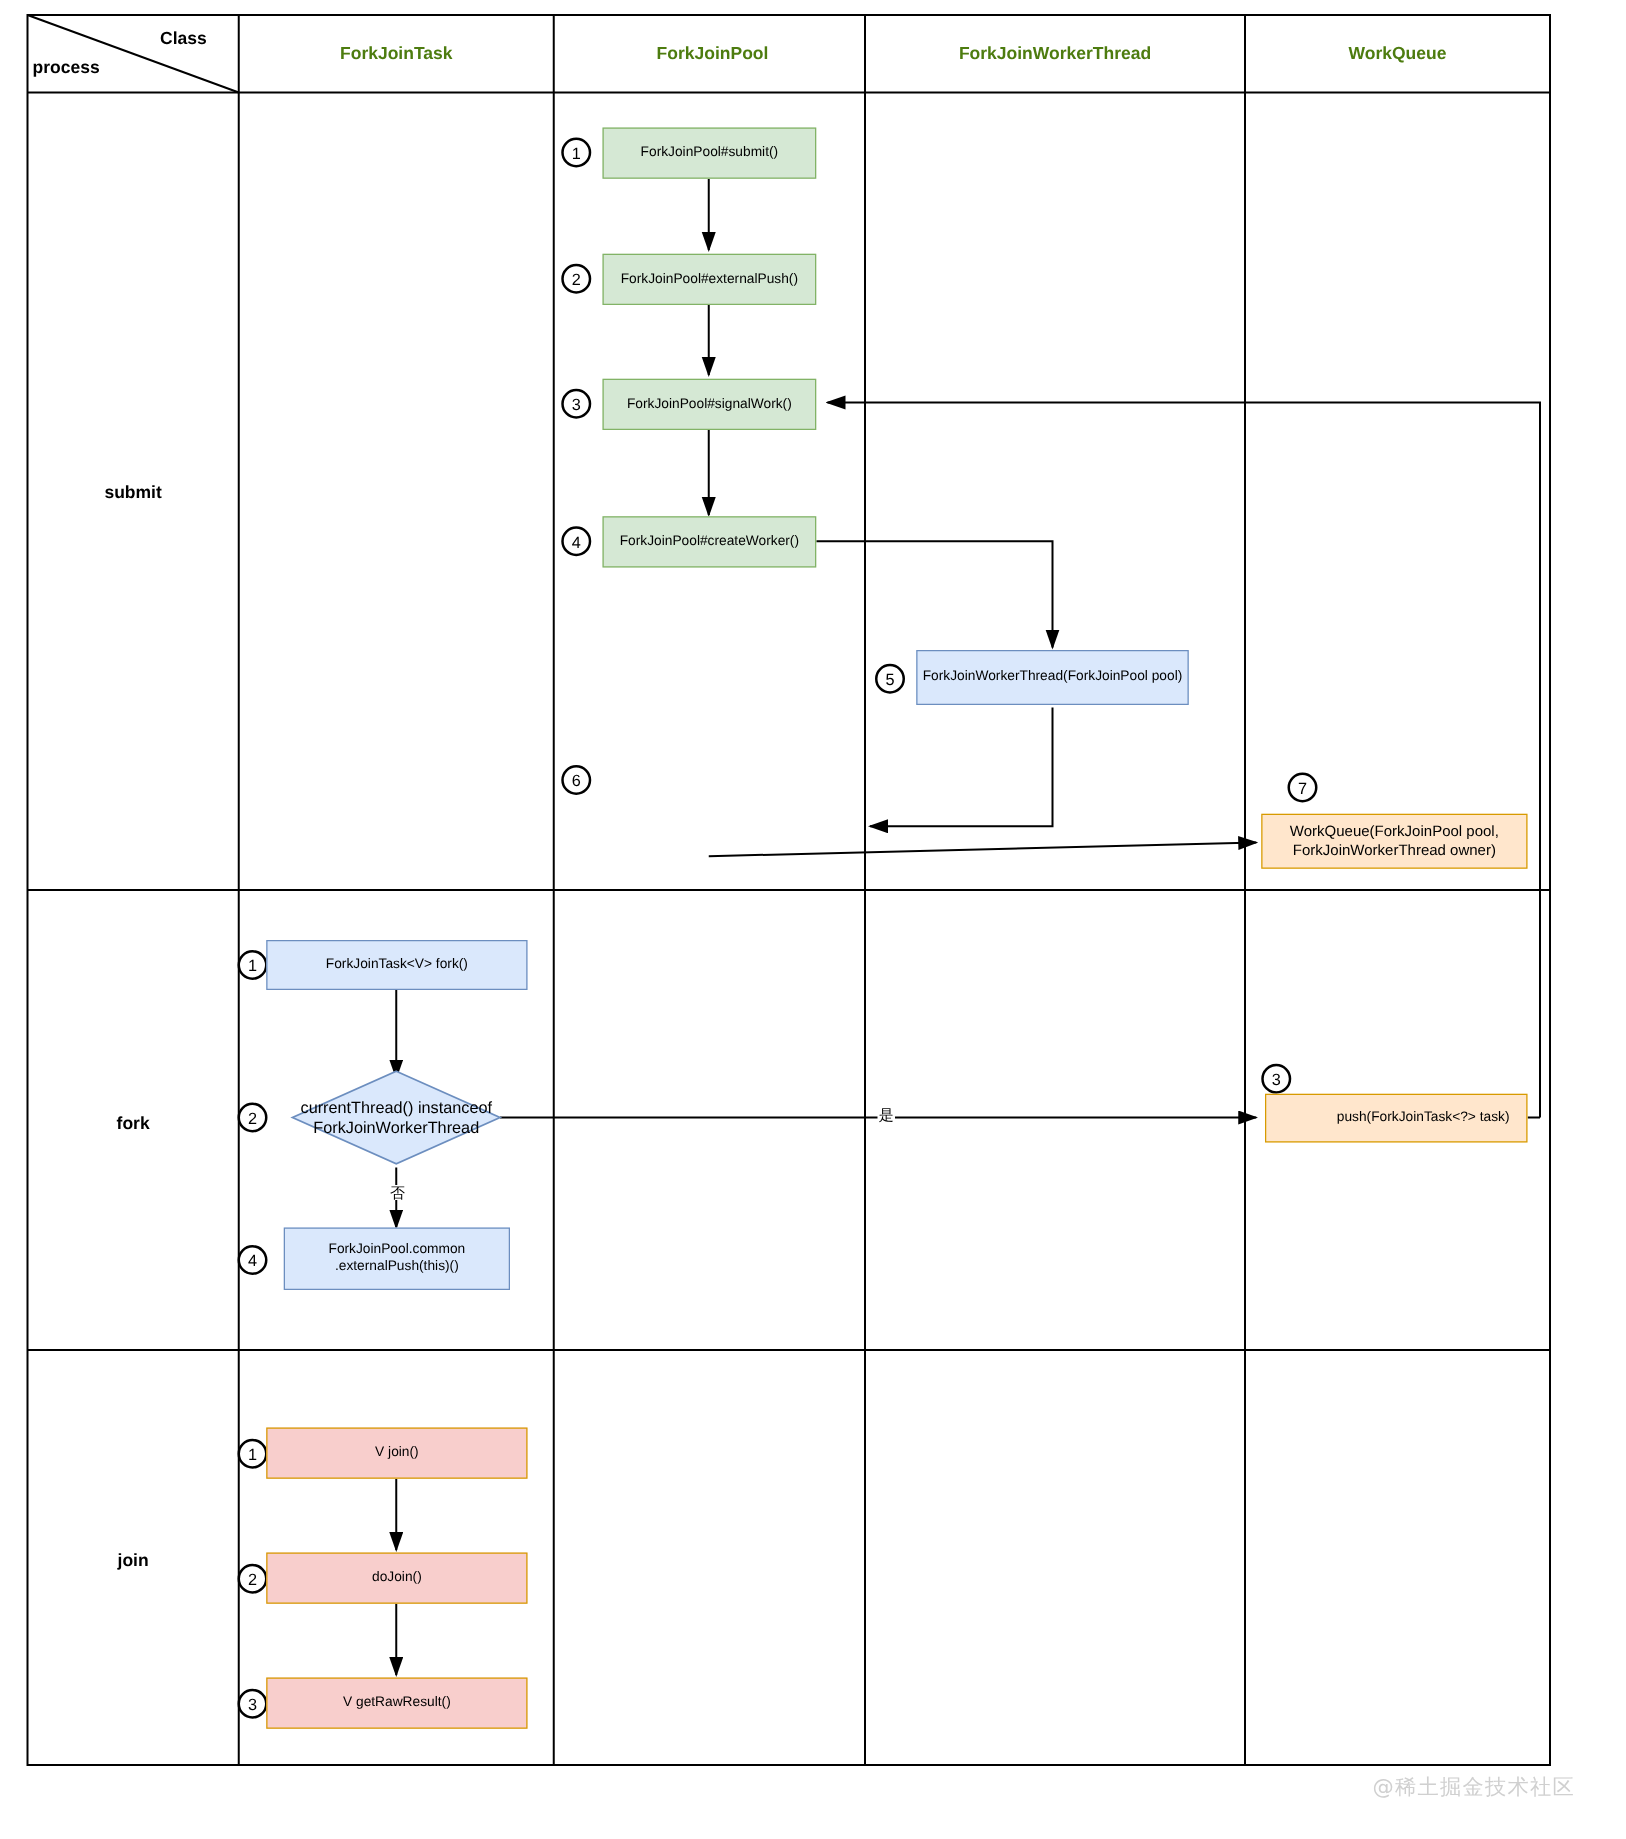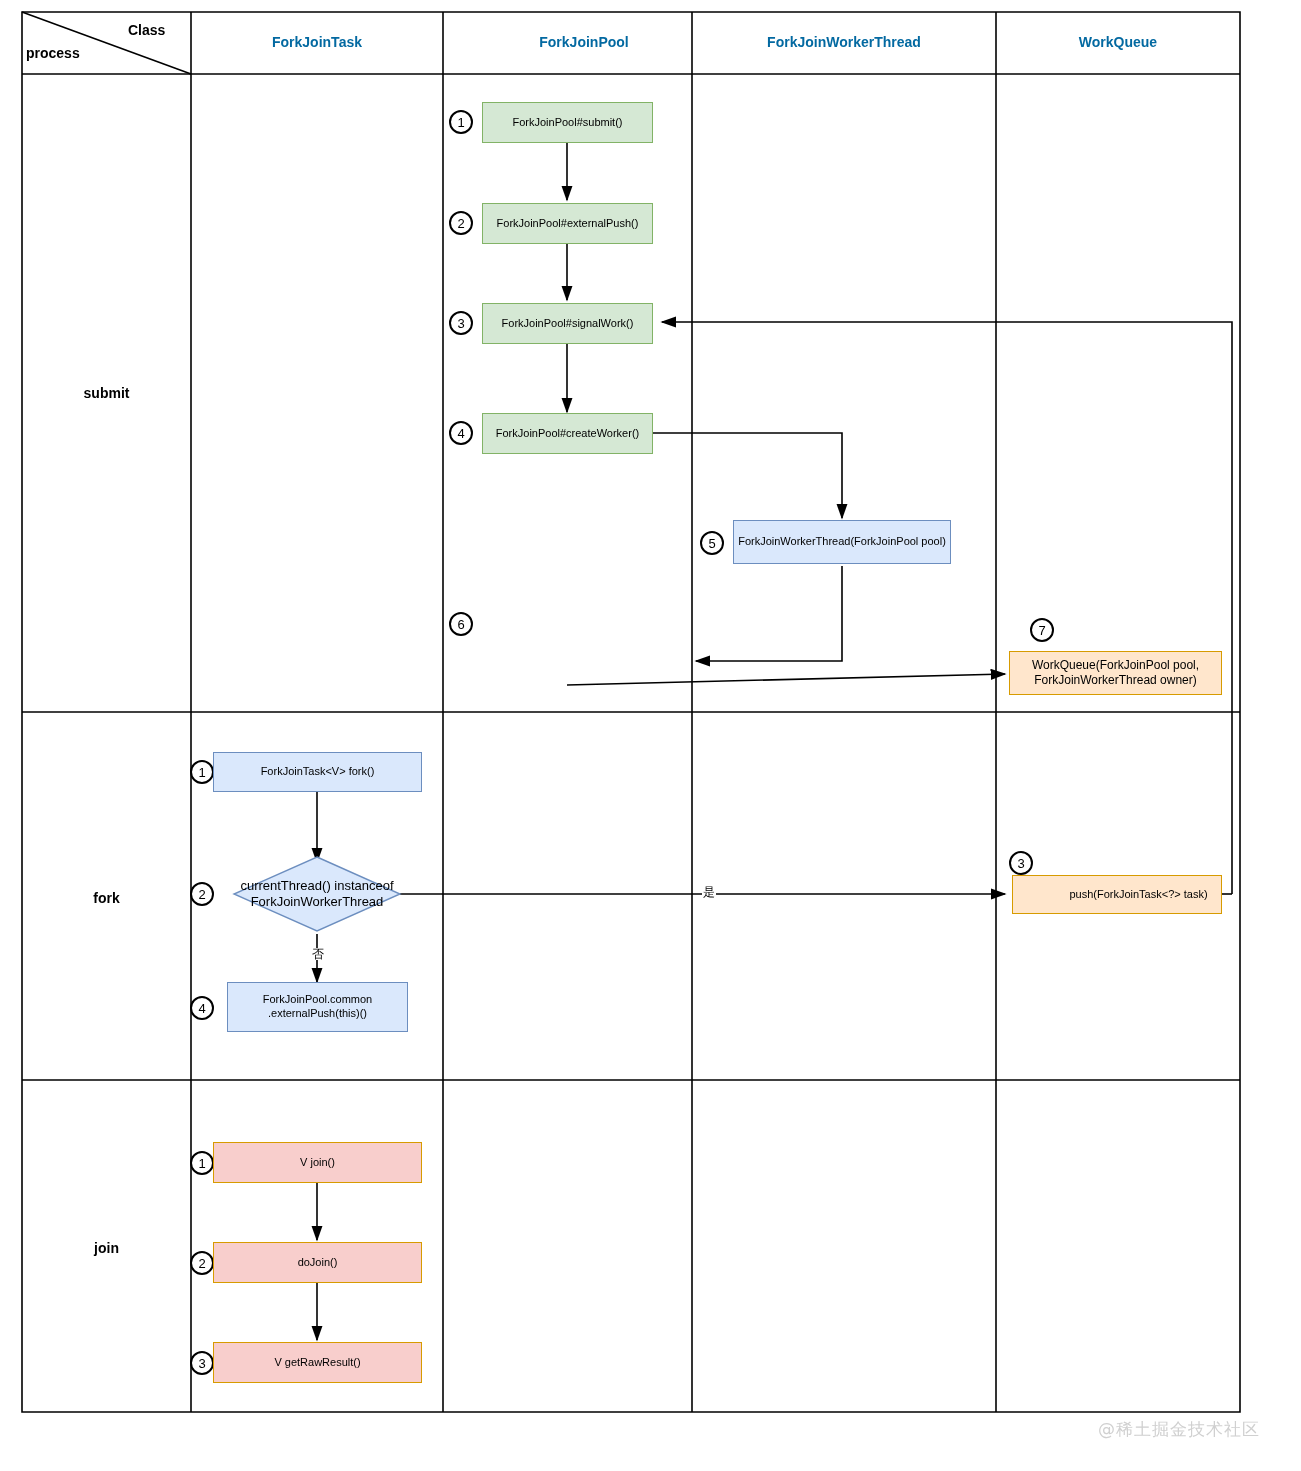--- a/index.html
+++ b/index.html
@@ -2,21 +2,21 @@
 <html><head>
 <meta charset="utf-8">
 <style>
   html,body{margin:0;padding:0;background:#ffffff;}
   body{width:1301px;height:1471px;position:relative;
        font-family:"Liberation Sans","DejaVu Sans",sans-serif;
        -webkit-font-smoothing:antialiased;}
   #stage{position:absolute;left:0;top:0;width:1301px;height:1471px;overflow:hidden;}
   svg#grid{position:absolute;left:0;top:0;width:1301px;height:1471px;}
 
-  .hdr{position:absolute;font-weight:bold;font-size:14px;color:#0369a1;
+  .hdr{position:absolute;font-weight:bold;font-size:14px;color:#4d7c0f;
        text-align:center;line-height:1.2;}
   .rowlabel{position:absolute;font-weight:bold;font-size:14px;color:#000;
             text-align:center;line-height:1.2;}
   .cornerlabel{position:absolute;font-weight:bold;font-size:14px;color:#000;}
 
   .node{position:absolute;box-sizing:border-box;display:flex;
         align-items:center;justify-content:center;text-align:center;
         font-size:11px;color:#000;line-height:1.25;padding:2px 4px;}
   .green{background:#d5e8d4;border:1px solid #82b366;}
   .blue{background:#dae8fc;border:1px solid #6c8ebf;}
@@ -94,21 +94,21 @@
 
     <g>
       <polygon points="317,857 400,894 317,931 234,894" fill="#dae8fc" stroke="#6c8ebf" stroke-width="1.4"></polygon>
     </g>
   </svg>
 
   <div class="cornerlabel" style="left:128px;top:22px;">Class</div>
   <div class="cornerlabel" style="left:26px;top:45px;">process</div>
 
   <div class="hdr" style="left:191px;top:34px;width:252px;">ForkJoinTask</div>
-  <div class="hdr" style="left:464px;top:34px;width:240px;">ForkJoinPool</div>
+  <div class="hdr" style="left:450px;top:34px;width:240px;">ForkJoinPool</div>
   <div class="hdr" style="left:692px;top:34px;width:304px;">ForkJoinWorkerThread</div>
   <div class="hdr" style="left:996px;top:34px;width:244px;">WorkQueue</div>
 
   <div class="rowlabel" style="left:22px;top:385px;width:169px;">submit</div>
   <div class="rowlabel" style="left:22px;top:890px;width:169px;">fork</div>
   <div class="rowlabel" style="left:22px;top:1240px;width:169px;">join</div>
 
   <div class="step" style="left:449px;top:110px;">1</div>
   <div class="node green" style="left:482px;top:102px;width:171px;height:41px;">ForkJoinPool#submit()</div>
 

